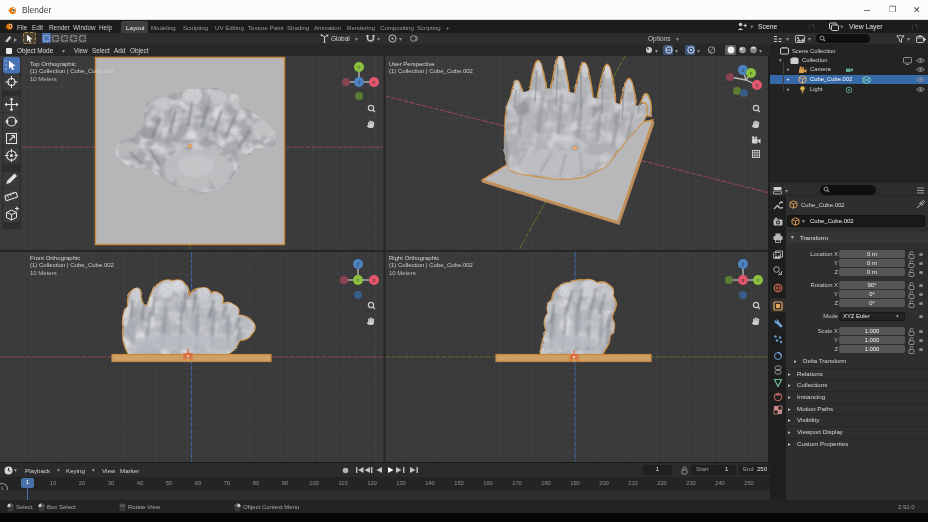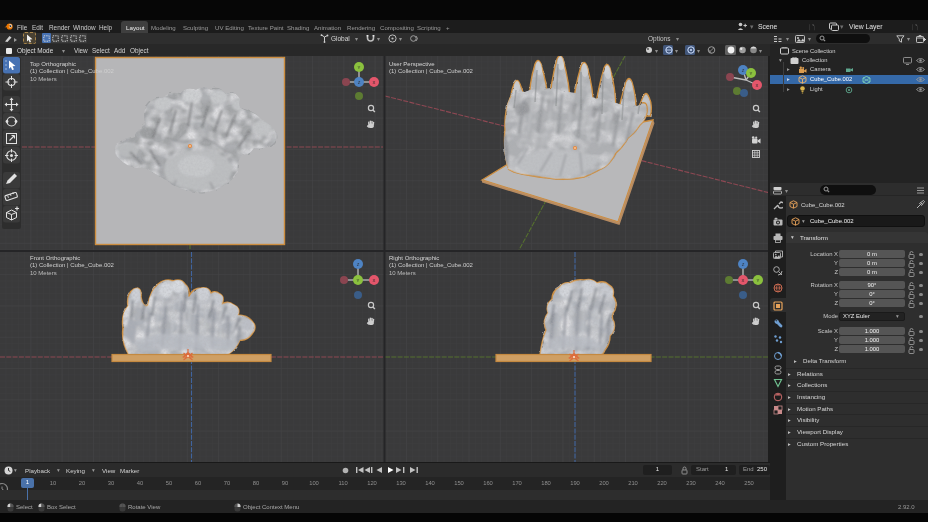--- a/index.html
+++ b/index.html
@@ -1,20 +1,32 @@
 <!DOCTYPE html>
 <html><head><meta charset="utf-8"><style>
 *{margin:0;padding:0;box-sizing:border-box}
 body{width:928px;height:522px;overflow:hidden;background:#000;font-family:"Liberation Sans",sans-serif}
 #app{position:relative;width:928px;height:522px;background:#060606}
 .abs{position:absolute}
 .txt{position:absolute;white-space:nowrap}
 </style></head><body>
 <div id="app">
 
+<div class="abs" style="left:0;top:0;width:928px;height:20px;background:#fcfcfc;border-bottom:1px solid #dcdcdc">
+<svg class="abs" style="left:6px;top:4px" width="12" height="12" viewBox="0 0 12 12">
+<circle cx="6.7" cy="6.6" r="3.4" fill="#ea7600"></circle>
+        <circle cx="7.4" cy="6" r="1.9" fill="#fff"></circle>
+<path d="M1 7.5 L6 4 L8 6 Z" fill="#ea7600"></path>
+        <circle cx="7.6" cy="6.2" r="1" fill="#0b3954"></circle>
+</svg>
+<span class="txt" style="left:22px;top:5px;font-size:8.5px;color:#3c3c3c">Blender</span>
+<span class="txt" style="left:864px;top:3px;font-size:11px;color:#454545">–</span>
+<span class="txt" style="left:889px;top:5px;font-size:8px;color:#454545">❐</span>
+<span class="txt" style="left:913px;top:4.5px;font-size:9px;color:#454545">✕</span>
+</div>
 
 <div class="abs" style="left:0;top:20px;width:928px;height:13px;background:#1c1c1c">
 <svg class="abs" style="left:4px;top:2px" width="10" height="9" viewBox="0 0 10 9">
         <circle cx="5.6" cy="4.5" r="3.1" fill="#ea7600"></circle>
         <circle cx="6.3" cy="3.9" r="1.7" fill="#f5f5f5"></circle>
         <path d="M0.5 5.6 L4.8 2.2 L6.6 4.2 Z" fill="#ea7600"></path>
         <circle cx="6.5" cy="4.1" r="0.9" fill="#123"></circle>
       </svg>
 <span class="txt" style="left:17px;top:3.5px;font-size:6.4px;color:#cccccc">File</span>
 <span class="txt" style="left:32px;top:3.5px;font-size:6.4px;color:#cccccc">Edit</span>

